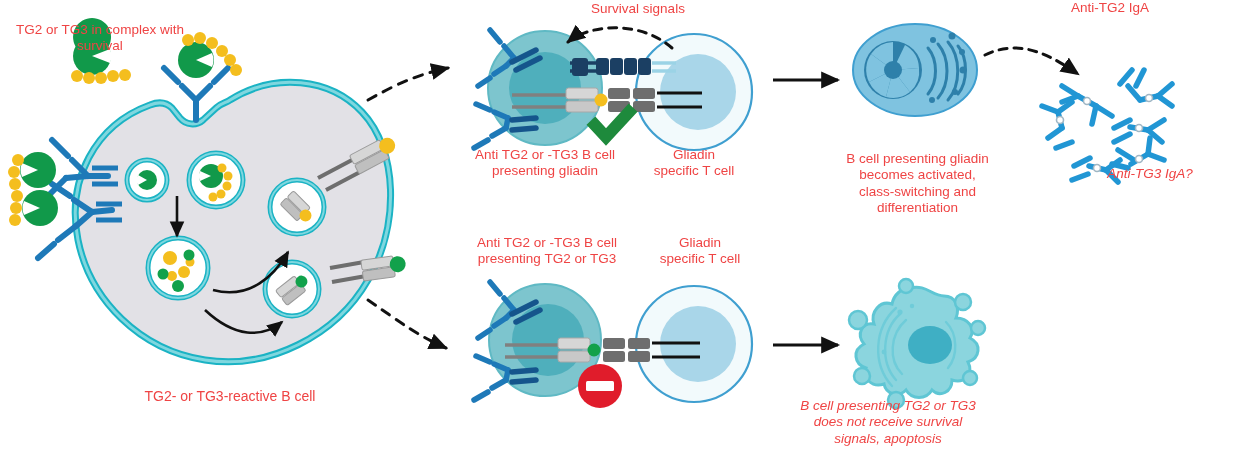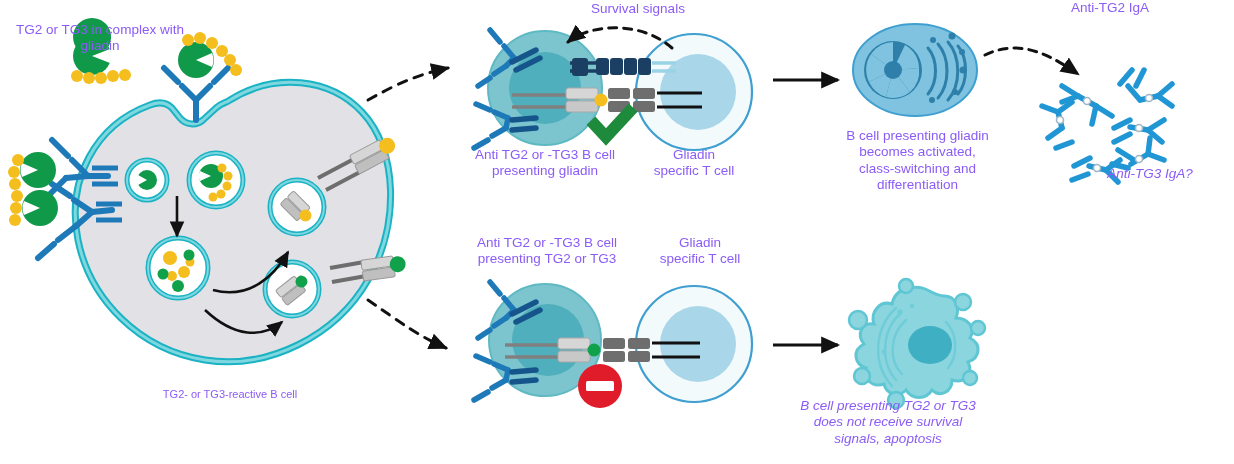--- a/index.html
+++ b/index.html
@@ -1,18 +1,18 @@
 <!DOCTYPE html>
 <html><head>
 <meta charset="utf-8">
 <style>
   html,body{margin:0;padding:0;background:#ffffff;}
   body{width:1234px;height:464px;font-family:"Liberation Sans",sans-serif;}
   #stage{position:relative;width:1234px;height:464px;overflow:hidden;background:#fff;}
-  .lbl{position:absolute;color:#8b5cf6;font-size:13.5px;line-height:1.22;text-align:center;white-space:pre-line;}
+  .lbl{position:absolute;color:#ef4444;font-size:13.5px;line-height:1.22;text-align:center;white-space:pre-line;}
   svg{display:block;}
   .svgroot{position:absolute;left:0;top:0;width:1234px;height:464px;pointer-events:none;}
 </style>
 </head>
 <body>
 
 <div id="stage">
 
   <svg class="svgroot" viewBox="0 0 1234 464">
     <defs>
@@ -458,39 +458,39 @@
       </g>
       <g fill="#6FCCD9">
         <circle cx="900" cy="312" r="2.6"></circle>
           <circle cx="912" cy="306" r="2.2"></circle>
         <circle cx="884" cy="352" r="2.4"></circle>
       </g>
     </g>
   </svg>
 
   <div class="lbl" style="left:0px;top:22px;width:200px;">TG2 or TG3 in complex with
-gliadin</div>
-
-  <div class="lbl" style="left:90px;top:388px;width:280px;font-size:11px;">TG2- or TG3-reactive B cell</div>
+survival</div>
+
+  <div class="lbl" style="left:90px;top:388px;width:280px;font-size:14px;">TG2- or TG3-reactive B cell</div>
 
   <div class="lbl" style="left:548px;top:1px;width:180px;">Survival signals</div>
 
   <div class="lbl" style="left:455px;top:147px;width:180px;">Anti TG2 or -TG3 B cell
 presenting gliadin</div>
 
   <div class="lbl" style="left:634px;top:147px;width:120px;">Gliadin
 specific T cell</div>
 
   <div class="lbl" style="left:452px;top:235px;width:190px;">Anti TG2 or -TG3 B cell
 presenting TG2 or TG3</div>
 
   <div class="lbl" style="left:640px;top:235px;width:120px;">Gliadin
 specific T cell</div>
 
-  <div class="lbl" style="left:820px;top:128px;width:195px;">B cell presenting gliadin
+  <div class="lbl" style="left:820px;top:151px;width:195px;">B cell presenting gliadin
 becomes activated,
 class-switching and
 differentiation</div>
 
   <div class="lbl" style="left:758px;top:398px;width:260px;font-style:italic;">B cell presenting TG2 or TG3
 does not receive survival
 signals, apoptosis</div>
 
   <div class="lbl" style="left:1030px;top:0;width:160px;">Anti-TG2 IgA</div>
 

